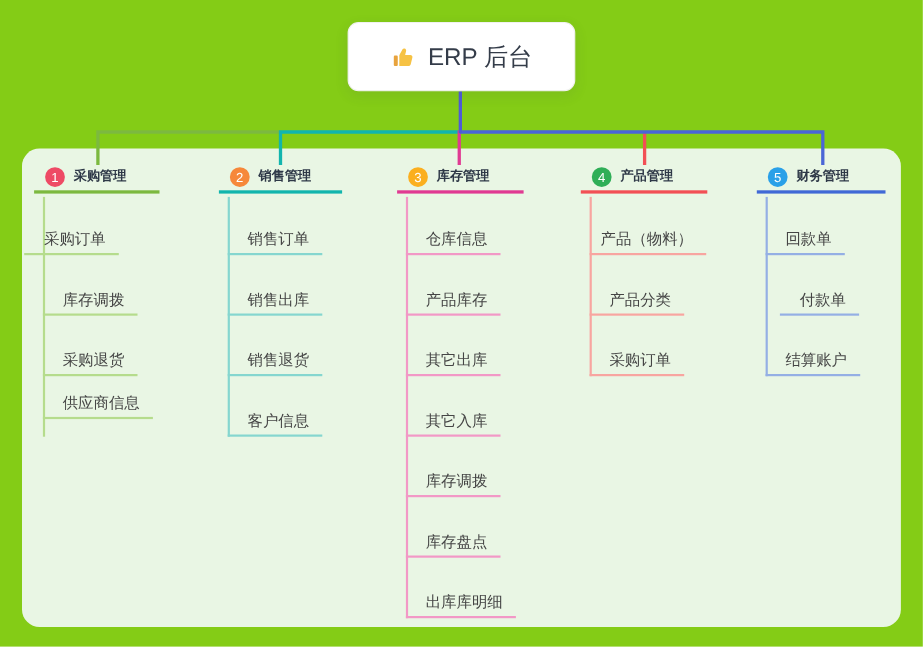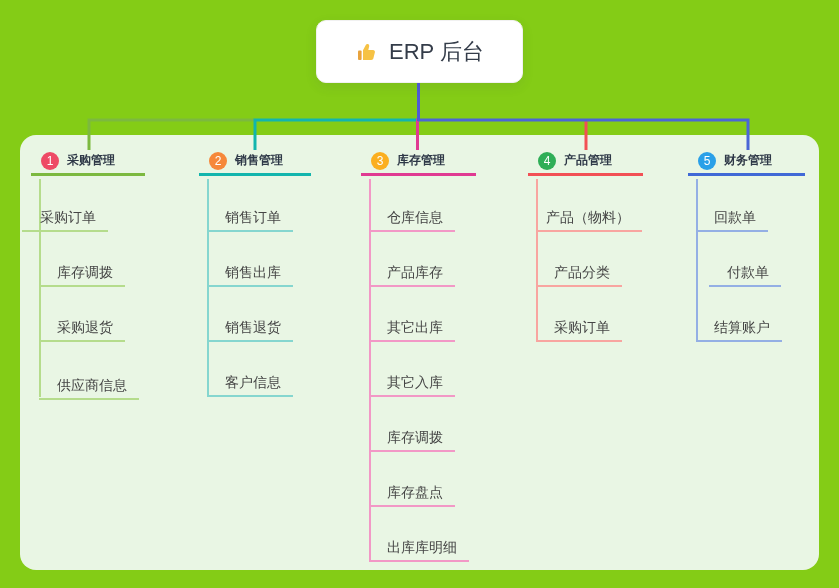--- a/index.html
+++ b/index.html
@@ -48,21 +48,21 @@
 
   <div id="branches">
       <div class="branch-header" style="left: 31px; top: 148px; width: 114px; border-bottom: 3px solid rgb(124, 185, 63);">
         <span class="badge" style="background: rgb(238, 74, 101);">1</span>
         <span class="branch-label">采购管理</span>
       </div>
       <div class="vline" style="left: 39px; top: 179px; height: 218px; background: rgb(181, 220, 140);"></div>
       <div class="child-item" style="left: 22px; top: 207px; border-bottom-color: rgb(181, 220, 140);">采购订单</div>
       <div class="child-item" style="left: 39px; top: 262px; border-bottom-color: rgb(181, 220, 140);">库存调拨</div>
       <div class="child-item" style="left: 39px; top: 317px; border-bottom-color: rgb(181, 220, 140);">采购退货</div>
-      <div class="child-item" style="left: 39px; top: 375px; border-bottom-color: rgb(181, 220, 140);">供应商信息</div>
+      <div class="child-item" style="left: 39px; top: 356px; border-bottom-color: rgb(181, 220, 140);">供应商信息</div>
       <div class="branch-header" style="left: 199px; top: 148px; width: 112px; border-bottom: 3px solid rgb(18, 181, 173);">
         <span class="badge" style="background: rgb(246, 136, 58);">2</span>
         <span class="branch-label">销售管理</span>
       </div>
       <div class="vline" style="left: 207px; top: 179px; height: 218px; background: rgb(133, 214, 207);"></div>
       <div class="child-item" style="left: 207px; top: 207px; border-bottom-color: rgb(133, 214, 207); text-align: right;">销售订单</div>
       <div class="child-item" style="left: 207px; top: 262px; border-bottom-color: rgb(133, 214, 207);">销售出库</div>
       <div class="child-item" style="left: 207px; top: 317px; border-bottom-color: rgb(133, 214, 207);">销售退货</div>
       <div class="child-item" style="left: 207px; top: 372px; border-bottom-color: rgb(133, 214, 207);">客户信息</div>
       <div class="branch-header" style="left: 361px; top: 148px; width: 115px; border-bottom: 3px solid rgb(224, 58, 146);">

